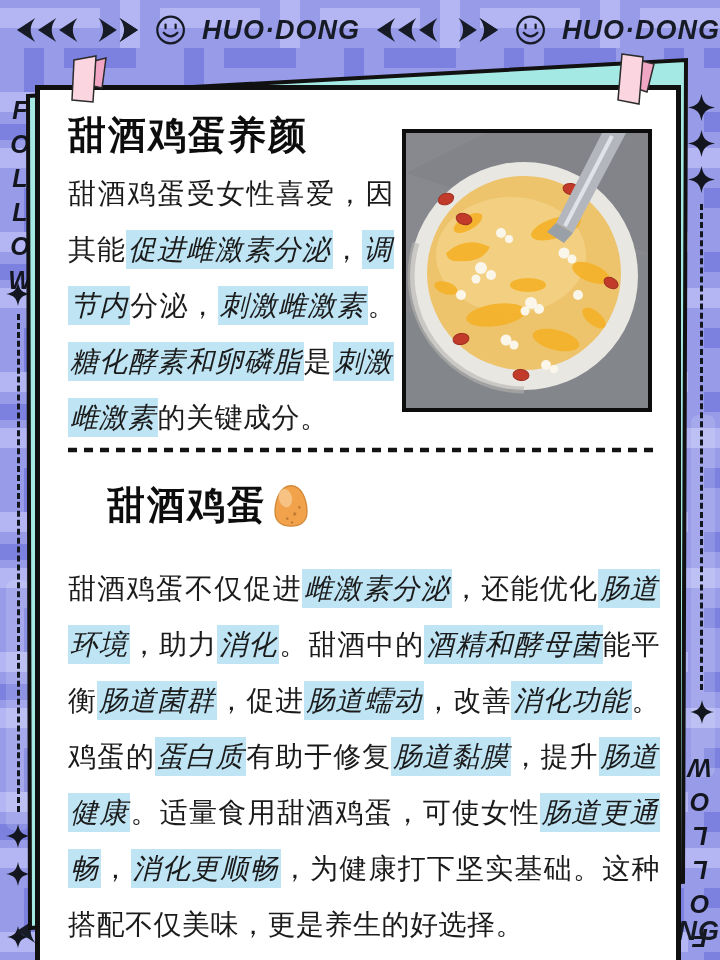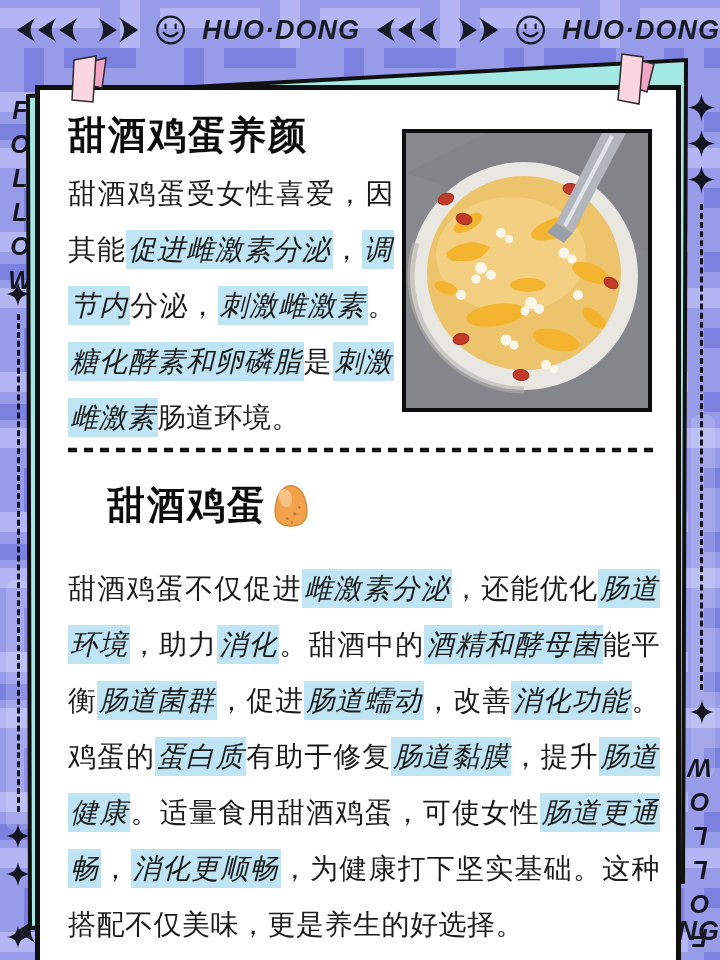--- a/index.html
+++ b/index.html
@@ -166,21 +166,21 @@
   </div>
 
   <svg class="abs cyan-layer" width="720" height="960">
     <polygon points="28,96 686,60 683,882 30,928" fill="#a4e9e3" stroke="#111111" stroke-width="4"></polygon>
   </svg>
 
   <div class="abs card">
 
     <div class="title title1">甜酒鸡蛋养颜</div>
 
-    <div class="para para1"><span>甜酒鸡蛋受女性喜爱，因其能</span><span class="hl">促进雌激素分泌</span><span>，</span><span class="hl">调节内</span><span>分泌，</span><span class="hl">刺激雌激素</span><span>。</span><span class="hl">糖化酵素和卵磷脂</span><span>是</span><span class="hl">刺激雌激素</span><span>肠道环境。</span></div>
+    <div class="para para1"><span>甜酒鸡蛋受女性喜爱，因其能</span><span class="hl">促进雌激素分泌</span><span>，</span><span class="hl">调节内</span><span>分泌，</span><span class="hl">刺激雌激素</span><span>。</span><span class="hl">糖化酵素和卵磷脂</span><span>是</span><span class="hl">刺激雌激素</span><span>的关键成分。</span></div>
 
     <div class="photo">
       <svg width="242" height="275" viewBox="0 0 242 275">
         <rect width="242" height="275" fill="#87898e"></rect>
         <path d="M0 40 L80 0 L242 0 L242 120 Z" fill="#7d8085" opacity="0.55"></path>
         <path d="M0 180 L242 120 L242 275 L0 275 Z" fill="#7f8287" opacity="0.45"></path>
         <circle cx="118" cy="143" r="114" fill="#e9e7e2"></circle>
         <path d="M118 257 A114 114 0 0 1 10 110" stroke="#b5b4b0" stroke-width="7" fill="none" opacity="0.6"></path>
         <circle cx="118" cy="140" r="97" fill="#edc36c"></circle>
         <ellipse cx="105" cy="122" rx="75" ry="58" fill="#f4d488" opacity="0.75"></ellipse>

